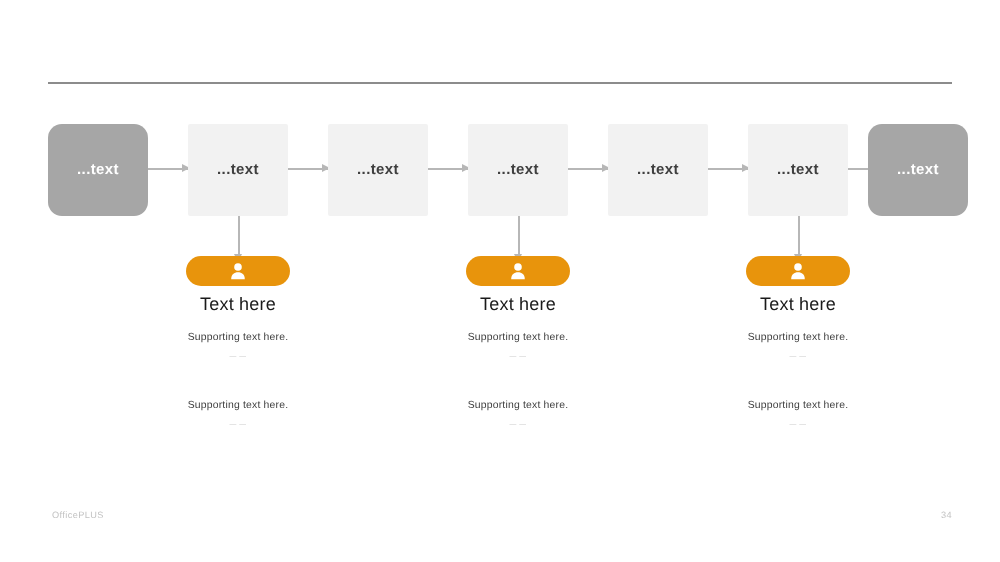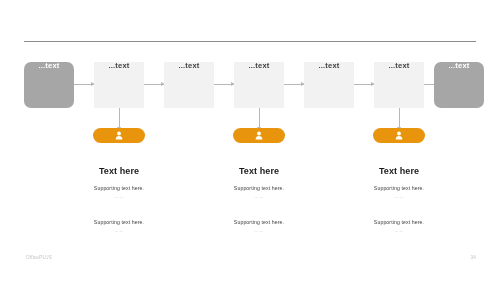--- a/index.html
+++ b/index.html
@@ -41,20 +41,21 @@
     width: 500px;
     height: 46px;
   }
 
   .node {
     position: absolute;
     top: 0;
     width: 50px;
     height: 46px;
     display: flex;
+    align-items: center;
     justify-content: center;
     box-sizing: border-box;
   }
   .node .node-label {
     font-size: 7.5px;
     font-weight: bold;
     letter-spacing: .2px;
     line-height: 1;
   }
   .node.endpoint {
@@ -119,23 +120,23 @@
     margin: 0 auto;
     background: #e8940c;
     border-radius: 8px;
     display: flex;
     align-items: center;
     justify-content: center;
   }
   .badge svg { display: block; }
 
   .detail-title {
-    margin-top: 24px;
+    margin-top: 5px;
     font-size: 9px;
-    font-weight: bold;
+    font-weight: normal;
     color: #1a1a1a;
     line-height: 1;
     letter-spacing: .1px;
   }
 
   .support-block { margin-top: 10px; }
   .support-block.second { margin-top: 20px; }
 
   .support-text {
     font-size: 5.2px;

